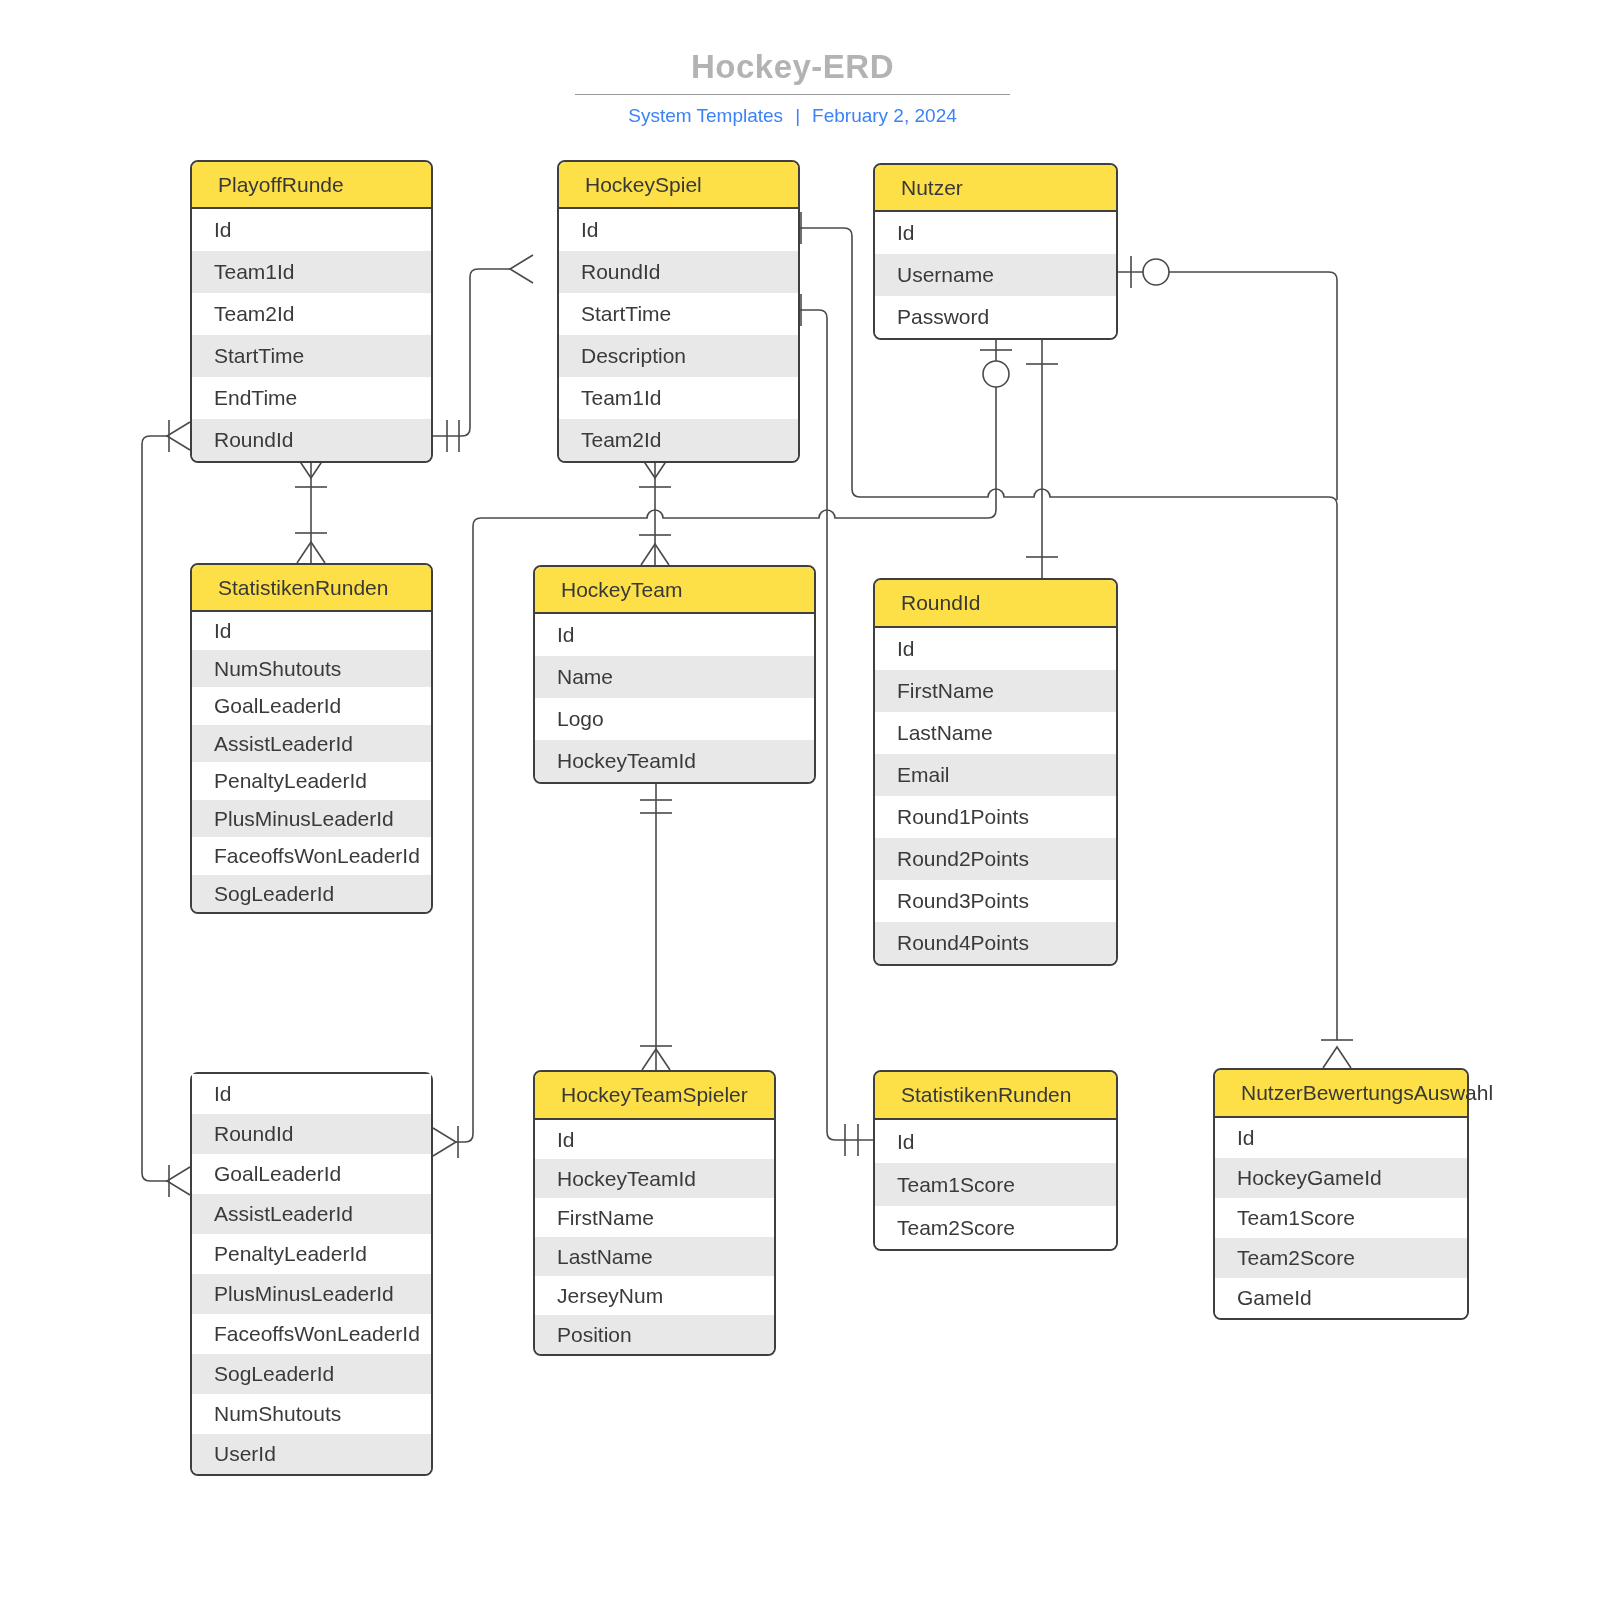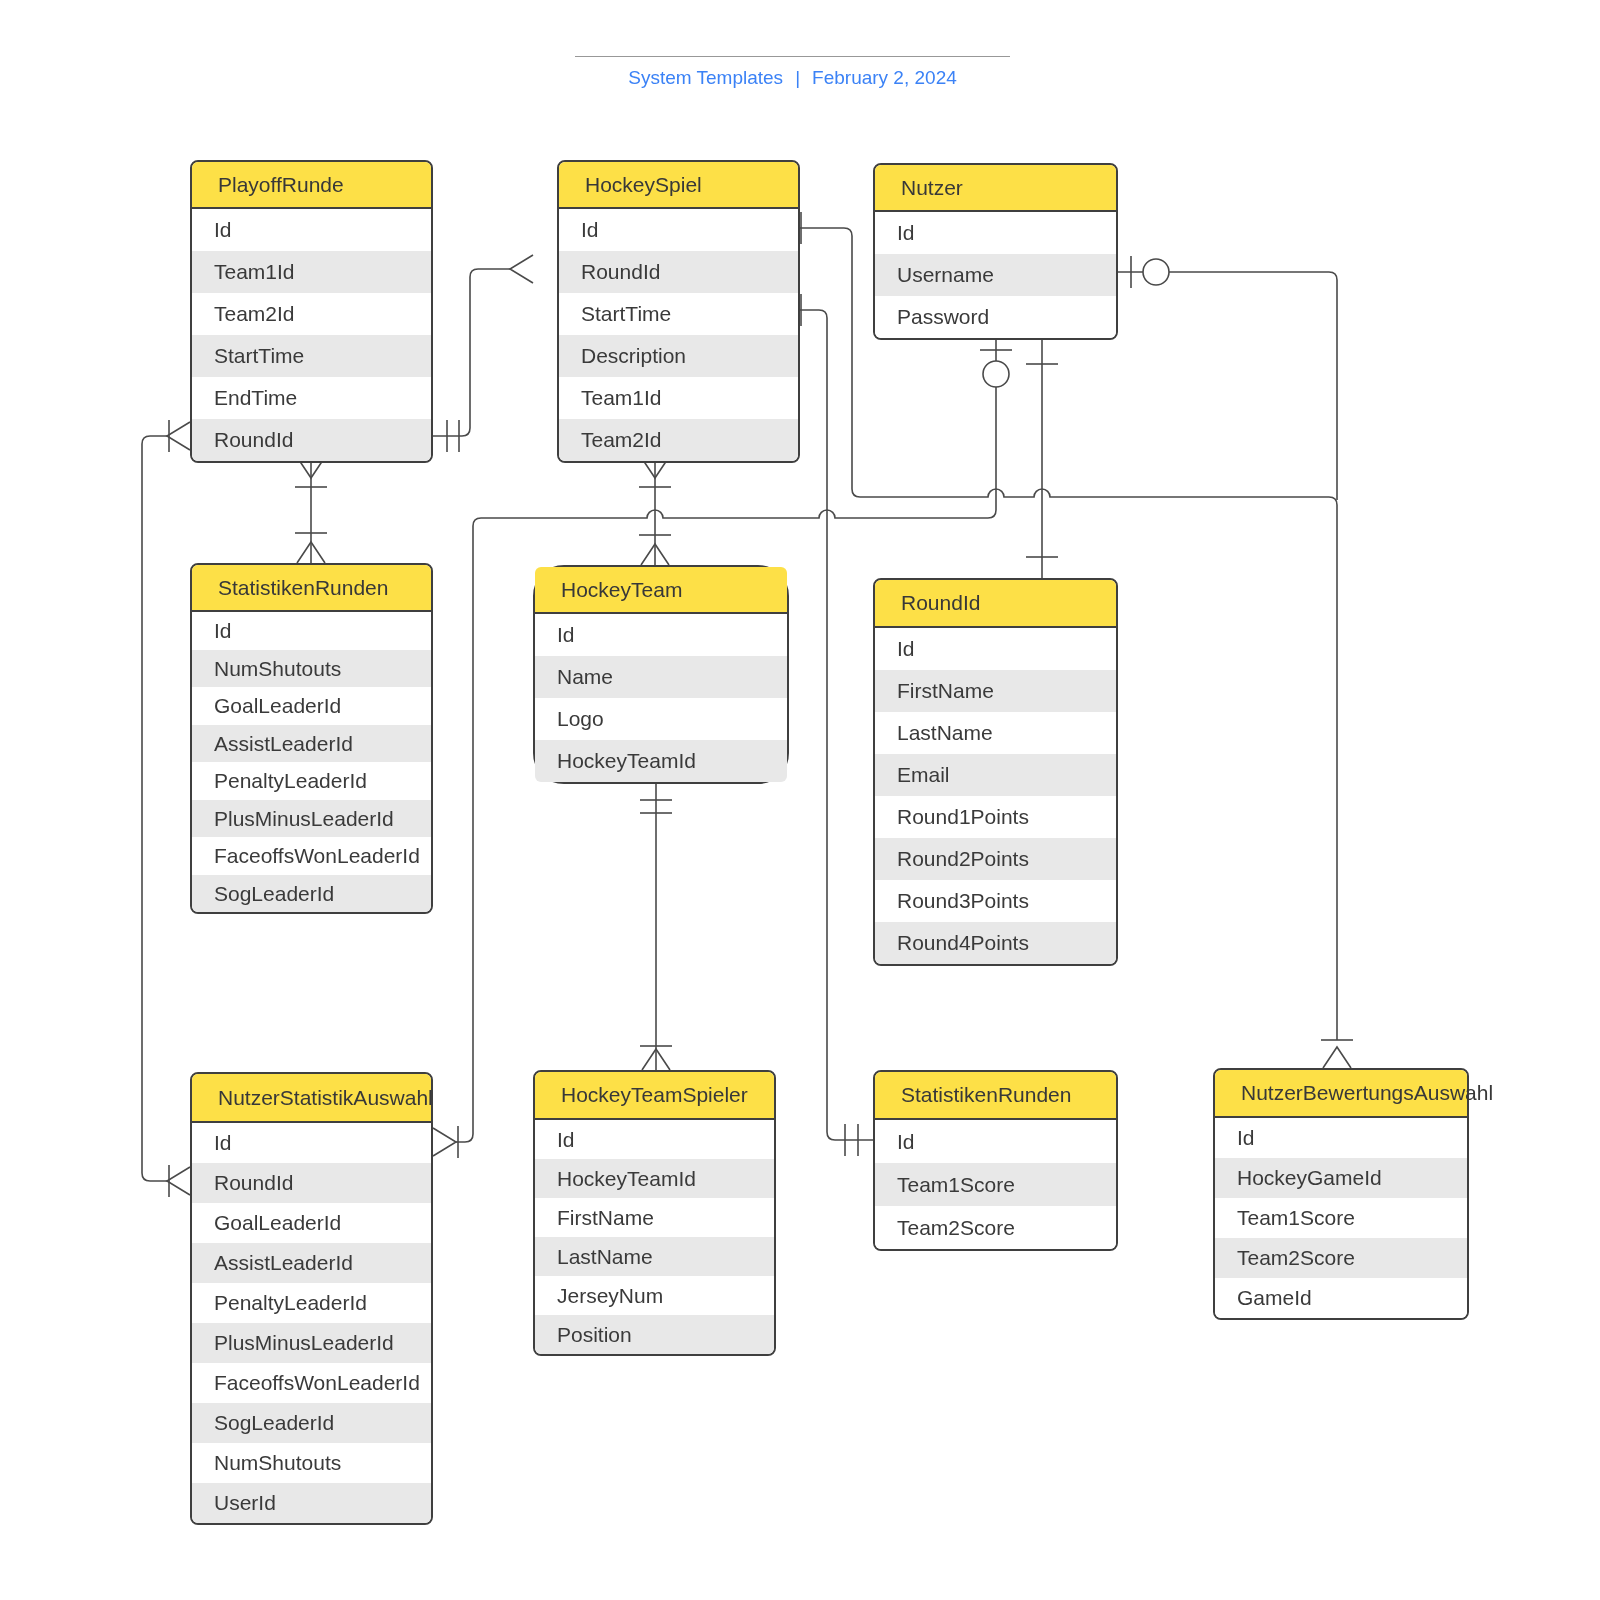--- a/index.html
+++ b/index.html
@@ -105,20 +105,21 @@
     <g>
       <path d="M 656 778 V 1070"></path>
       <path d="M 640 800 H 672"></path>
       <path d="M 640 813 H 672"></path>
       <path d="M 640 1046 H 672"></path>
       <path d="M 642 1070 L 656 1049 L 670 1070"></path>
     </g>
   </svg>
 
   <div id="title-block">
+    <h1>Hockey-ERD</h1>
     <div id="title-rule"></div>
     <div id="subtitle"><span>System Templates</span><span>|</span><span>February 2, 2024</span></div>
   </div>
 
   <div class="entity" style="left:190px;top:160px;width:243px;--hh:45px;--rh:42px;">
       <div class="ent-head">PlayoffRunde</div>
       <div class="ent-row">Id</div>
       <div class="ent-row alt">Team1Id</div>
       <div class="ent-row">Team2Id</div>
       <div class="ent-row alt">StartTime</div>
@@ -144,40 +145,39 @@
       <div class="ent-head">StatistikenRunden</div>
       <div class="ent-row">Id</div>
       <div class="ent-row alt">NumShutouts</div>
       <div class="ent-row">GoalLeaderId</div>
       <div class="ent-row alt">AssistLeaderId</div>
       <div class="ent-row">PenaltyLeaderId</div>
       <div class="ent-row alt">PlusMinusLeaderId</div>
       <div class="ent-row">FaceoffsWonLeaderId</div>
       <div class="ent-row alt">SogLeaderId</div>
     </div>
-  <div class="entity" style="left:533px;top:565px;width:256px;border-radius:31px;--hh:45px;--rh:42px;">
+  <div class="entity" style="left:533px;top:565px;width:283px;--hh:45px;--rh:42px;">
       <div class="ent-head">HockeyTeam</div>
       <div class="ent-row">Id</div>
       <div class="ent-row alt">Name</div>
       <div class="ent-row">Logo</div>
       <div class="ent-row alt">HockeyTeamId</div>
     </div>
   <div class="entity" style="left:873px;top:578px;width:245px;--hh:46px;--rh:42px;">
       <div class="ent-head">RoundId</div>
       <div class="ent-row">Id</div>
       <div class="ent-row alt">FirstName</div>
       <div class="ent-row">LastName</div>
       <div class="ent-row alt">Email</div>
       <div class="ent-row">Round1Points</div>
       <div class="ent-row alt">Round2Points</div>
       <div class="ent-row">Round3Points</div>
       <div class="ent-row alt">Round4Points</div>
     </div>
   <div class="entity" style="left:190px;top:1072px;width:243px;--hh:47px;--rh:40px;">
-      <div class="ent-head">NutzerStatistikAuswahl</div>
       <div class="ent-row">Id</div>
       <div class="ent-row alt">RoundId</div>
       <div class="ent-row">GoalLeaderId</div>
       <div class="ent-row alt">AssistLeaderId</div>
       <div class="ent-row">PenaltyLeaderId</div>
       <div class="ent-row alt">PlusMinusLeaderId</div>
       <div class="ent-row">FaceoffsWonLeaderId</div>
       <div class="ent-row alt">SogLeaderId</div>
       <div class="ent-row">NumShutouts</div>
       <div class="ent-row alt">UserId</div>

